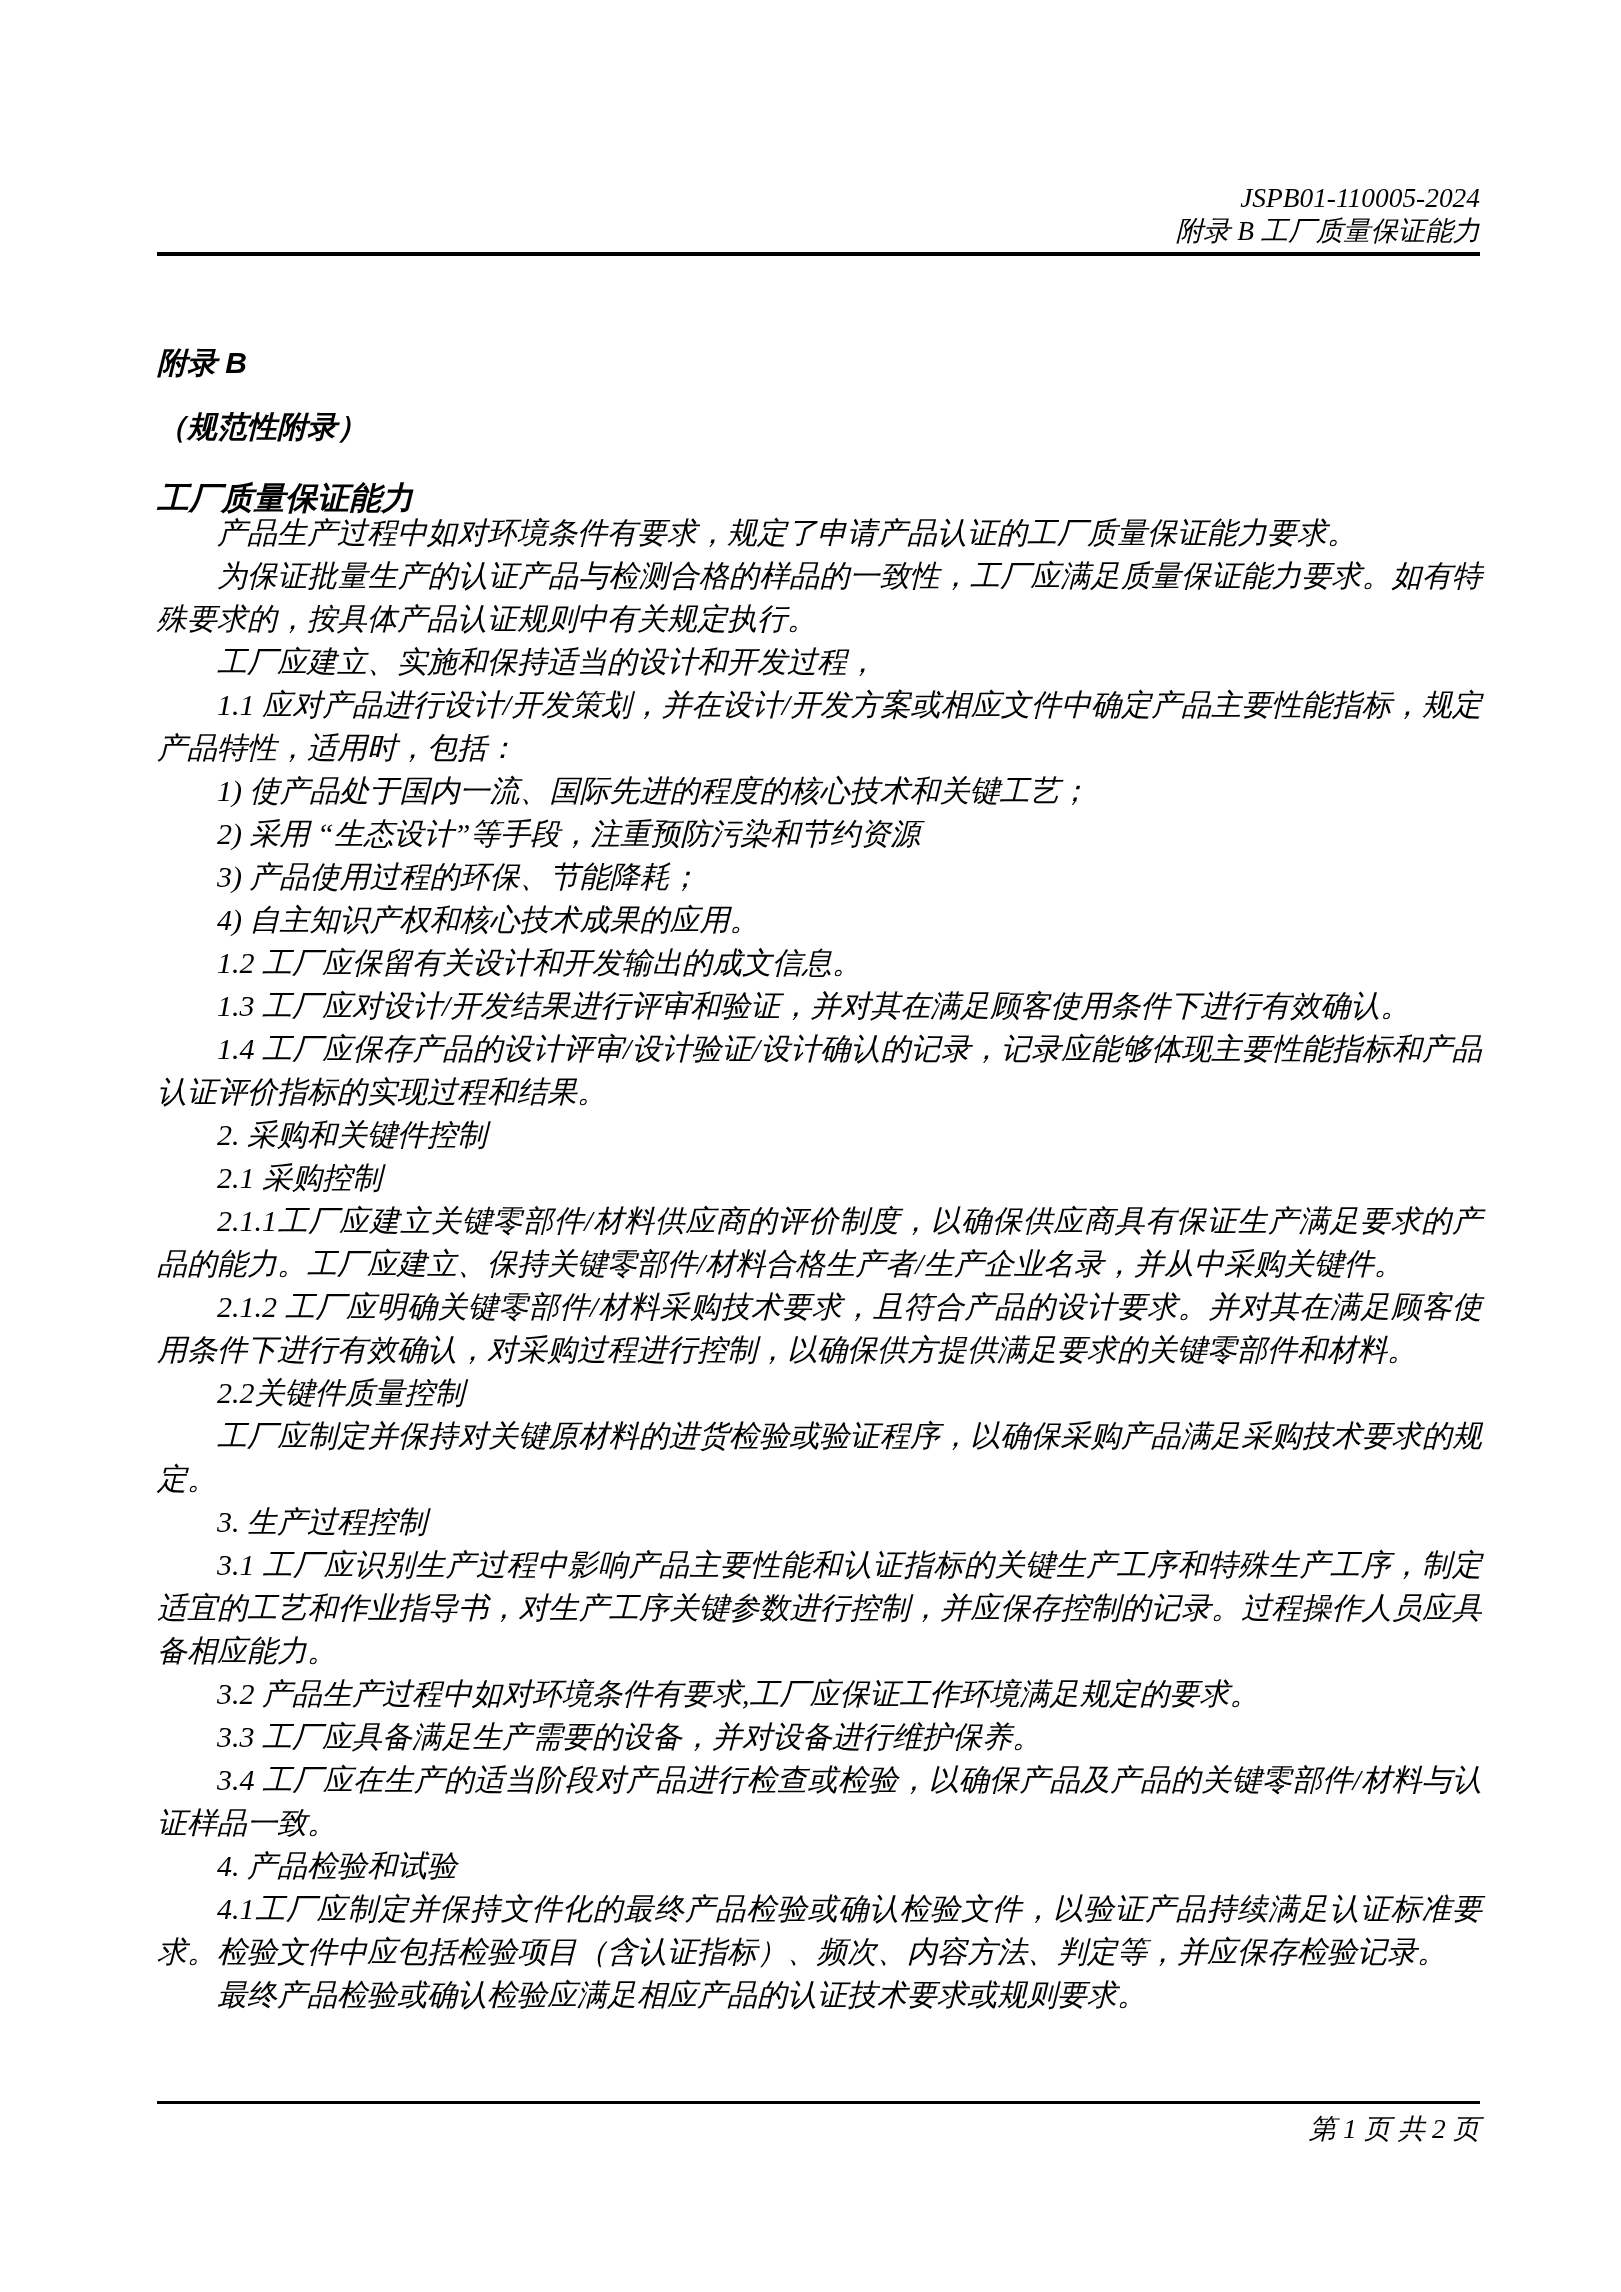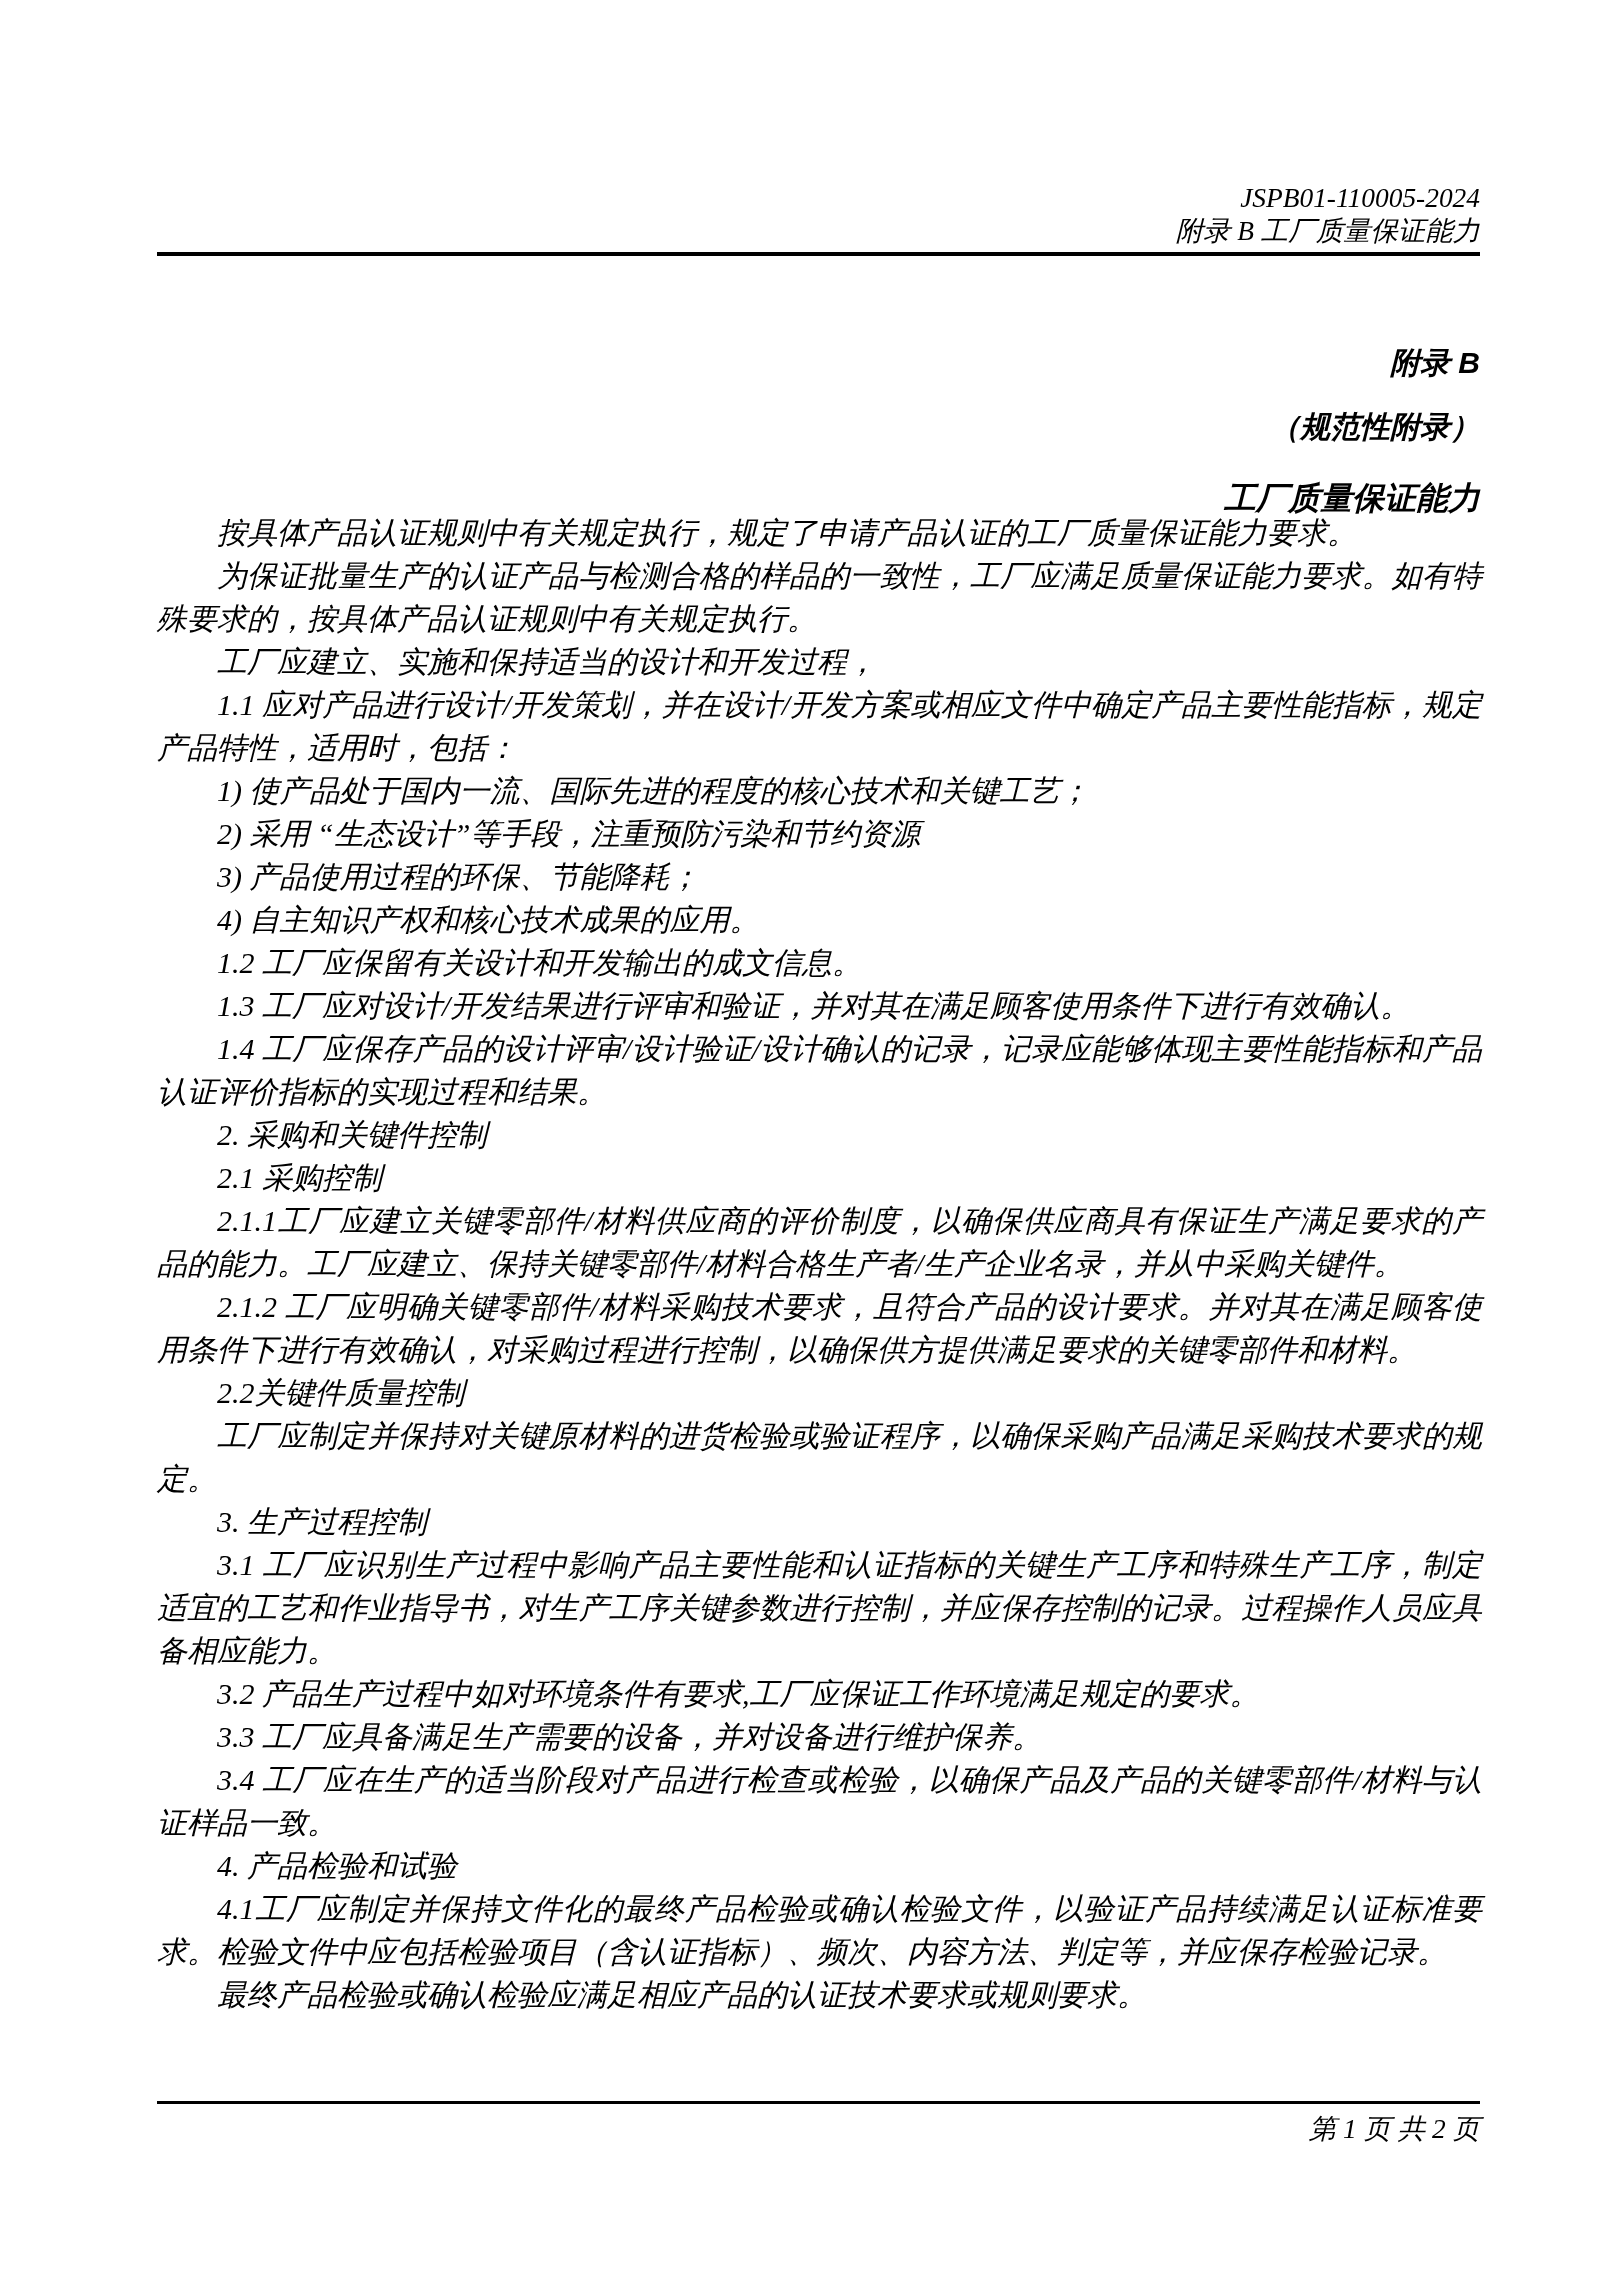--- a/index.html
+++ b/index.html
@@ -22,21 +22,21 @@
   }
   .header-rule {
     position: absolute;
     top: 252px; left: 157px; right: 141px;
     height: 3.9px;
     background: #000000;
   }
   .title-block {
     position: absolute;
     top: 345px; left: 157px; right: 141px;
-    text-align: right;
+    text-align: left;
     font-family: "Liberation Sans", "DejaVu Sans", sans-serif;
     font-weight: bold;
   }
   .appendix-label { font-size: 30px; line-height: 35px; }
   .appendix-type  { font-size: 30px; line-height: 35px; margin-top: 29px; }
   .main-heading   { font-size: 32px; line-height: 39px; margin-top: 35px; }
   .doc-body {
     position: absolute;
     top: 511px; left: 157px;
     width: 1325px;
@@ -70,21 +70,21 @@
 
   <div class="header-rule"></div>
 
   <div class="title-block">
     <div class="appendix-label">附录 B</div>
     <div class="appendix-type">（规范性附录）</div>
     <div class="main-heading">工厂质量保证能力</div>
   </div>
 
   <div class="doc-body">
-      <p class="para">按具体产品认证规则中有关规定执行，规定了申请产品认证的工厂质量保证能力要求。</p>
+      <p class="para">产品生产过程中如对环境条件有要求，规定了申请产品认证的工厂质量保证能力要求。</p>
       <p class="para">为保证批量生产的认证产品与检测合格的样品的一致性，工厂应满足质量保证能力要求。如有特殊要求的，按具体产品认证规则中有关规定执行。</p>
       <p class="para">工厂应建立、实施和保持适当的设计和开发过程，</p>
       <p class="para">1.1  应对产品进行设计/开发策划，并在设计/开发方案或相应文件中确定产品主要性能指标，规定产品特性，适用时，包括：</p>
       <p class="para">1) 使产品处于国内一流、国际先进的程度的核心技术和关键工艺；</p>
       <p class="para">2) 采用 “生态设计”等手段，注重预防污染和节约资源</p>
       <p class="para">3) 产品使用过程的环保、节能降耗；</p>
       <p class="para">4) 自主知识产权和核心技术成果的应用。</p>
       <p class="para">1.2 工厂应保留有关设计和开发输出的成文信息。</p>
       <p class="para">1.3 工厂应对设计/开发结果进行评审和验证，并对其在满足顾客使用条件下进行有效确认。</p>
       <p class="para">1.4  工厂应保存产品的设计评审/设计验证/设计确认的记录，记录应能够体现主要性能指标和产品认证评价指标的实现过程和结果。</p>

